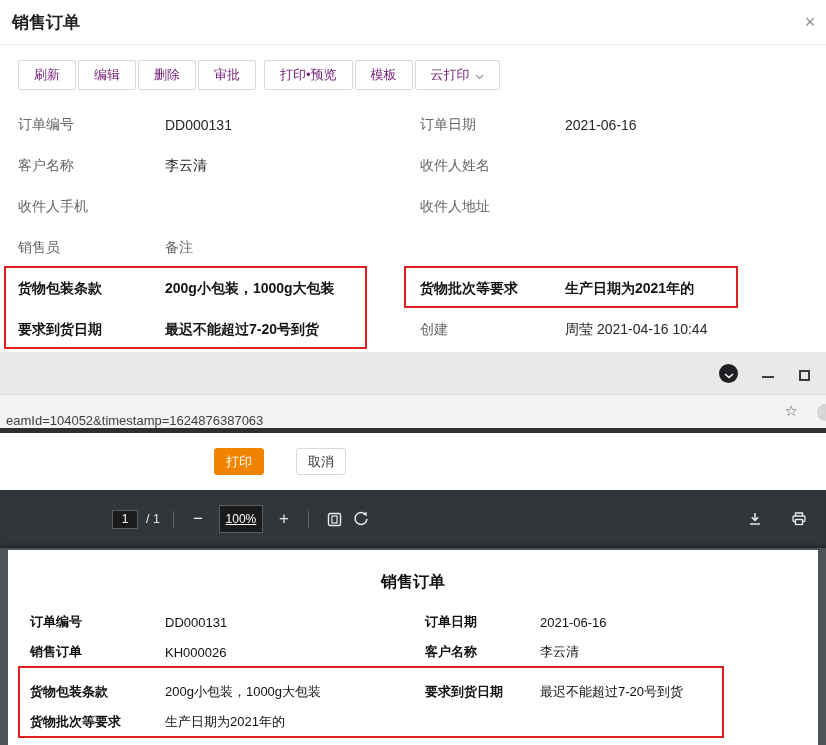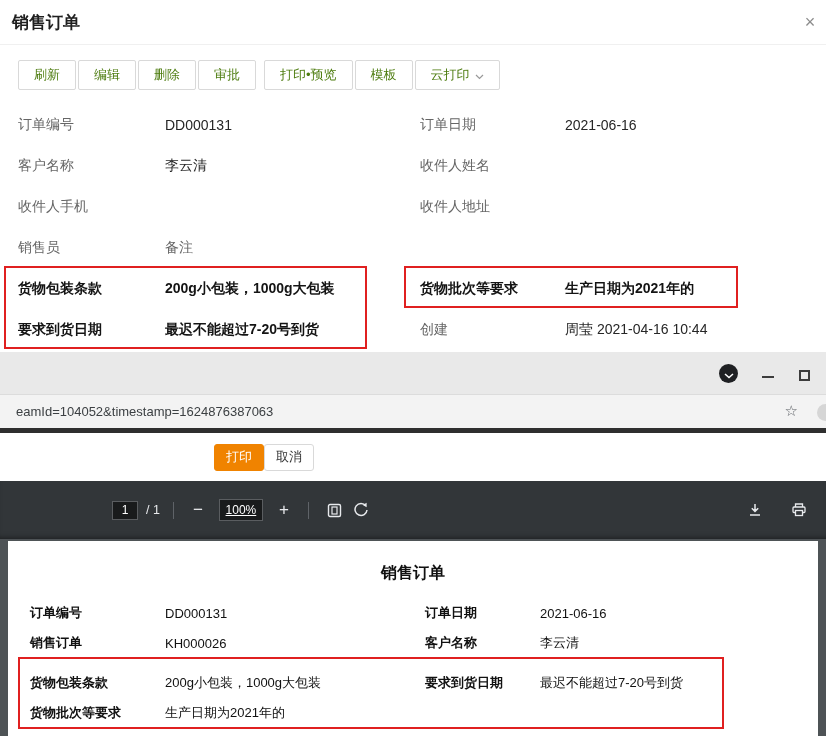--- a/index.html
+++ b/index.html
@@ -8,63 +8,63 @@
   .stage { position:relative; width:826px; height:745px; }
 
   
   .detail-panel { position:relative; height:352px; background:#fff; }
   .detail-header { height:45px; display:flex; align-items:center; justify-content:space-between;
                    padding:0 8px 0 12px; border-bottom:1px solid #f0f0f0; }
   .detail-title { font-size:17px; font-weight:bold; color:#1f1f1f; }
   .close { font-size:18px; color:#8c8c8c; cursor:pointer; width:16px; text-align:center; }
   .toolbar { padding:15px 0 14px 18px; display:flex; align-items:center; }
   .toolbar button { height:30px; padding:0 15px; background:#fff; border:1px solid #d9d9d9; border-radius:2px;
-                    font-size:13px; color:#4d7c0f; margin-right:2px; font-family:inherit; display:flex;
+                    font-size:13px; color:#701a75; margin-right:2px; font-family:inherit; display:flex;
                     align-items:center; gap:5px; cursor:pointer; white-space:nowrap; }
   .toolbar button.gap-left { margin-left:6px; }
   .form-row { height:41px; display:flex; align-items:center; font-size:14px; }
   .fl  { padding-left:18px; width:165px; color:#666; }
   .fv1 { width:255px; color:#262626; }
   .fl2 { width:145px; color:#666; }
   .fv2 { flex:1; color:#262626; }
   .hl  { color:#141414; font-weight:600; }
   .redbox { position:absolute; border:2px solid #e02020; pointer-events:none; }
   .redbox.left-box  { left:4px;   top:266px; width:363px; height:83px; }
   .redbox.right-box { left:404px; top:266px; width:334px; height:42px; }
 
   
   .titlebar { height:42px; background:#e9e9e9; position:relative; }
   .circle-btn { position:absolute; right:88px; top:12px; width:19px; height:19px; border-radius:50%;
                 background:#1f2023; display:flex; align-items:center; justify-content:center; cursor:pointer; }
   .win-min { position:absolute; right:52px; top:24px; width:12px; height:2px; background:#3c3c3c; cursor:pointer; }
   .win-max { position:absolute; right:16px; top:18px; width:11px; height:11px; border:2px solid #3c3c3c; cursor:pointer; }
-  .urlbar { height:34px; background:#f3f3f3; border-top:1px solid #dcdcdc; display:flex; align-items:center;
-            padding-left:16px; position:relative; }
+  .urlbar { height:34px; background:#f3f3f3; border-top:1px solid #dcdcdc; display:flex; align-items:flex-end;
+            padding-left:6px; position:relative; }
   .url-text { font-size:13px; color:#3c4043; }
   .star { position:absolute; right:28px; top:7px; font-size:15px; color:#5f6368; cursor:pointer; }
   .edge-circle { position:absolute; right:-8px; top:9px; width:17px; height:17px; border-radius:50%; background:#d6d6d6; }
   .dark-strip { height:5px; background:#2f2f2f; }
 
   
-  .print-bar { height:48px; background:#fff; display:flex; align-items:center; }
+  .print-bar { height:57px; background:#fff; display:flex; align-items:center; }
   .btn-print  { margin-left:214px; height:27px; padding:0 11px; background:#f08300; color:#fff;
                 border:1px solid #f08300; border-radius:3px; font-size:13px; font-family:inherit; cursor:pointer; }
-  .btn-cancel { margin-left:0; height:27px; padding:2px 11px; background:#fff; color:#333;
+  .btn-cancel { margin-left:32px; height:27px; padding:2px 11px; background:#fff; color:#333;
                 border:1px solid #d9d9d9; border-radius:3px; font-size:13px; font-family:inherit; cursor:pointer; }
 
   
   .pdf-toolbar { height:58px; background:#323639; display:flex; align-items:center; color:#fff;
                  box-shadow:inset 0 -5px 6px -5px rgba(0,0,0,.6); }
   .pdf-controls { display:flex; align-items:center; margin-left:112px; }
   .page-box { width:26px; height:19px; background:#191b1c; border:1px solid #5a5d60; color:#fff; font-size:12px;
               display:flex; align-items:center; justify-content:center; cursor:text; }
   .page-total { font-size:12.5px; color:#e8eaed; margin-left:8px; }
   .vdiv { width:1px; height:17px; background:#5f6368; margin:0 13px; }
   .zoom-btn { font-size:17px; color:#e8eaed; width:22px; text-align:center; cursor:pointer; user-select:none; }
-  .zoom-box { min-width:44px; height:22px; background:#191b1c; border:1px solid #5a5d60; font-size:12px;
+  .zoom-box { min-width:44px; height:28px; background:#191b1c; border:1px solid #5a5d60; font-size:12px;
               color:#fff; display:flex; align-items:center; justify-content:center; margin:0 10px;text-decoration:underline; }
   .tool-icon { width:26px; height:26px; display:flex; align-items:center; justify-content:center; cursor:pointer; }
   .pdf-right-icons { margin-left:auto; margin-right:14px; display:flex; gap:18px; }
   .pdf-area { height:197px; background:#4e5356; padding:2px 8px 0; }
   .pdf-page { position:relative; width:100%; height:100%; background:#fff; }
   .pdf-title { padding-top:22px; text-align:center; font-size:16px; font-weight:bold; color:#111; }
   .pdf-rows { margin-top:14px; }
   .pdf-row { display:flex; height:30px; align-items:center; font-size:13px; color:#111; }
   .prow-gap { margin-top:10px; }
   .pl  { padding-left:22px; width:157px; font-weight:bold; }

